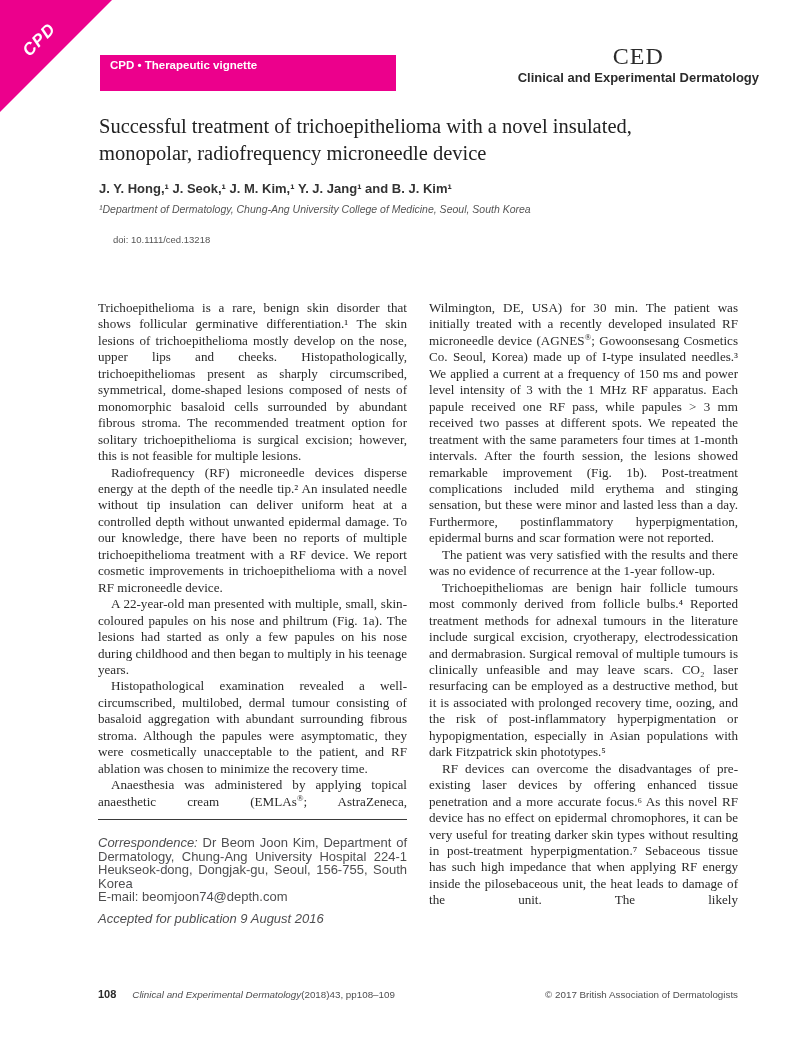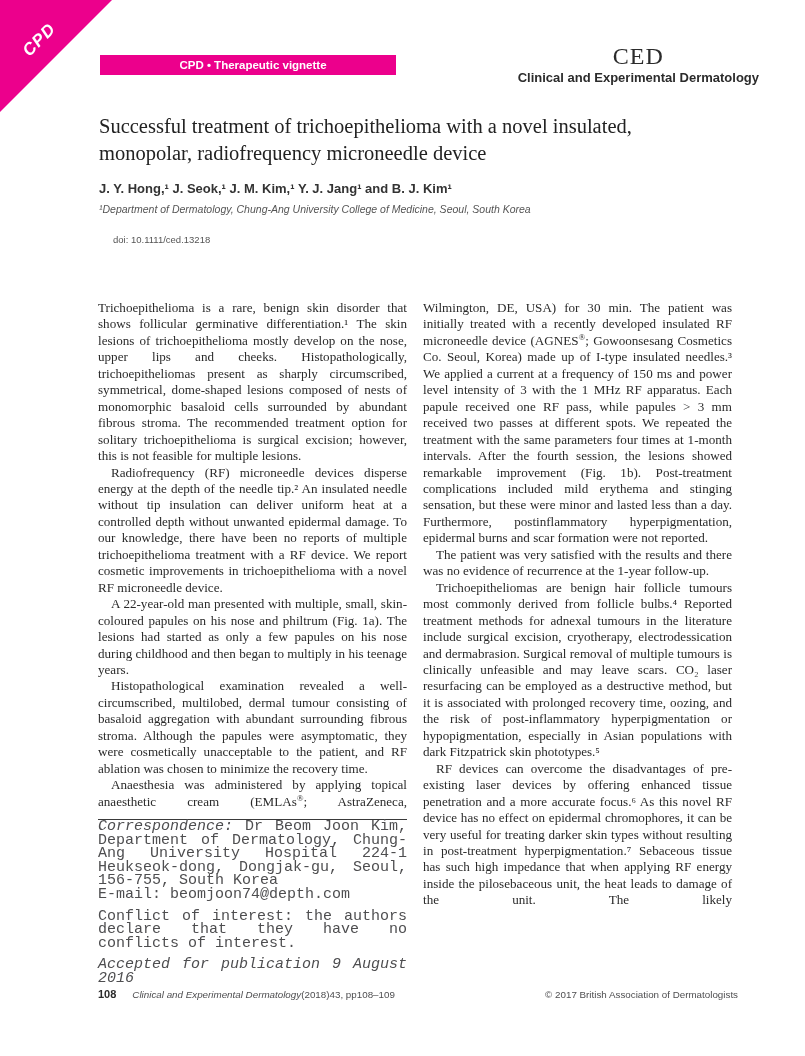--- a/index.html
+++ b/index.html
@@ -30,29 +30,28 @@
     font-family: "Liberation Sans", sans-serif;
     font-weight: bold;
     font-style: italic;
     font-size: 17px;
     letter-spacing: 1px;
   }
   
   .category-bar {
     position: absolute;
     left: 100px; top: 55px;
-    width: 296px; height: 20px;
+    width: 296px; height: 36px;
     background: #EC008C;
     color: #ffffff;
     font-family: "Liberation Sans", sans-serif;
     font-weight: bold;
     font-size: 11.5px;
     line-height: 20px;
     padding-left: 10px;
-    text-align: center;
   }
   
   .journal-block {
     position: absolute;
     right: 46px; top: 44px;
     text-align: center;
     color: #2b2b2b;
   }
   .journal-abbrev {
     font-family: "Liberation Serif", serif;
@@ -100,40 +99,40 @@
     font-family: "Liberation Sans", sans-serif;
     font-size: 9.5px;
     color: #555555;
   }
   
   .columns {
     position: absolute;
     left: 98px; top: 300px;
     width: 640px;
     display: flex;
-    gap: 16px;
+    gap: 22px;
   }
   .col {
     width: 309px;
     font-size: 13.1px;
     line-height: 16.45px;
     text-align: justify;
     color: #2a2a2a;
   }
   .col p { margin: 0; }
   .col p + p { text-indent: 13px; }
   .col p.cont { text-align-last: justify; }
   .col sup { font-size: 9px; line-height: 0; }
   
   .footnotes {
     margin-top: 9px;
     border-top: 1px solid #3a3a3a;
-    padding-top: 0;
-    font-family: Liberation Mono, monospace;
-    font-size: 15px;
+    padding-top: 16px;
+    font-family: Liberation Sans, sans-serif;
+    font-size: 13px;
     line-height: 13.6px;
     text-align: justify;
     color: #4e4e50;
   }
   .footnotes .fn { margin-bottom: 8px; text-indent: 0; }
   .footnotes .italic { font-style: italic; }
   
   .footer {
     position: absolute;
     left: 98px; top: 988px;
@@ -180,21 +179,20 @@
     <div class="col">
       <p>Trichoepithelioma is a rare, benign skin disorder that shows follicular germinative differentiation.¹ The skin lesions of trichoepithelioma mostly develop on the nose, upper lips and cheeks. Histopathologically, trichoepitheliomas present as sharply circumscribed, symmetrical, dome-shaped lesions composed of nests of monomorphic basaloid cells surrounded by abundant fibrous stroma. The recommended treatment option for solitary trichoepithelioma is surgical excision; however, this is not feasible for multiple lesions.</p>
       <p>Radiofrequency (RF) microneedle devices disperse energy at the depth of the needle tip.² An insulated needle without tip insulation can deliver uniform heat at a controlled depth without unwanted epidermal damage. To our knowledge, there have been no reports of multiple trichoepithelioma treatment with a RF device. We report cosmetic improvements in trichoepithelioma with a novel RF microneedle device.</p>
       <p>A 22-year-old man presented with multiple, small, skin-coloured papules on his nose and philtrum (Fig. 1a). The lesions had started as only a few papules on his nose during childhood and then began to multiply in his teenage years.</p>
       <p>Histopathological examination revealed a well-circumscribed, multilobed, dermal tumour consisting of basaloid aggregation with abundant surrounding fibrous stroma. Although the papules were asymptomatic, they were cosmetically unacceptable to the patient, and RF ablation was chosen to minimize the recovery time.</p>
       <p class="cont">Anaesthesia was administered by applying topical anaesthetic cream (EMLAs<sup>®</sup>; AstraZeneca,</p>
 
       <div class="footnotes">
         <p class="fn"><span class="italic">Correspondence:</span><span> Dr Beom Joon Kim, Department of Dermatology, Chung-Ang University Hospital 224-1 Heukseok-dong, Dongjak-gu, Seoul, 156-755, South Korea</span><br>
         <span>E-mail: beomjoon74@depth.com</span></p>
-        <p class="fn">Conflict of interest: the authors declare that they have no conflicts of interest.</p>
         <p class="fn italic">Accepted for publication 9 August 2016</p>
       </div>
     </div>
 
     <div class="col">
       <p>Wilmington, DE, USA) for 30 min. The patient was initially treated with a recently developed insulated RF microneedle device (AGNES<sup>®</sup>; Gowoonsesang Cosmetics Co. Seoul, Korea) made up of I-type insulated needles.³ We applied a current at a frequency of 150 ms and power level intensity of 3 with the 1 MHz RF apparatus. Each papule received one RF pass, while papules &gt; 3 mm received two passes at different spots. We repeated the treatment with the same parameters four times at 1-month intervals. After the fourth session, the lesions showed remarkable improvement (Fig. 1b). Post-treatment complications included mild erythema and stinging sensation, but these were minor and lasted less than a day. Furthermore, postinflammatory hyperpigmentation, epidermal burns and scar formation were not reported.</p>
       <p>The patient was very satisfied with the results and there was no evidence of recurrence at the 1-year follow-up.</p>
       <p>Trichoepitheliomas are benign hair follicle tumours most commonly derived from follicle bulbs.⁴ Reported treatment methods for adnexal tumours in the literature include surgical excision, cryotherapy, electrodessication and dermabrasion. Surgical removal of multiple tumours is clinically unfeasible and may leave scars. CO₂ laser resurfacing can be employed as a destructive method, but it is associated with prolonged recovery time, oozing, and the risk of post-inflammatory hyperpigmentation or hypopigmentation, especially in Asian populations with dark Fitzpatrick skin phototypes.⁵</p>
       <p class="cont">RF devices can overcome the disadvantages of pre-existing laser devices by offering enhanced tissue penetration and a more accurate focus.⁶ As this novel RF device has no effect on epidermal chromophores, it can be very useful for treating darker skin types without resulting in post-treatment hyperpigmentation.⁷ Sebaceous tissue has such high impedance that when applying RF energy inside the pilosebaceous unit, the heat leads to damage of the unit. The likely</p>
     </div>

